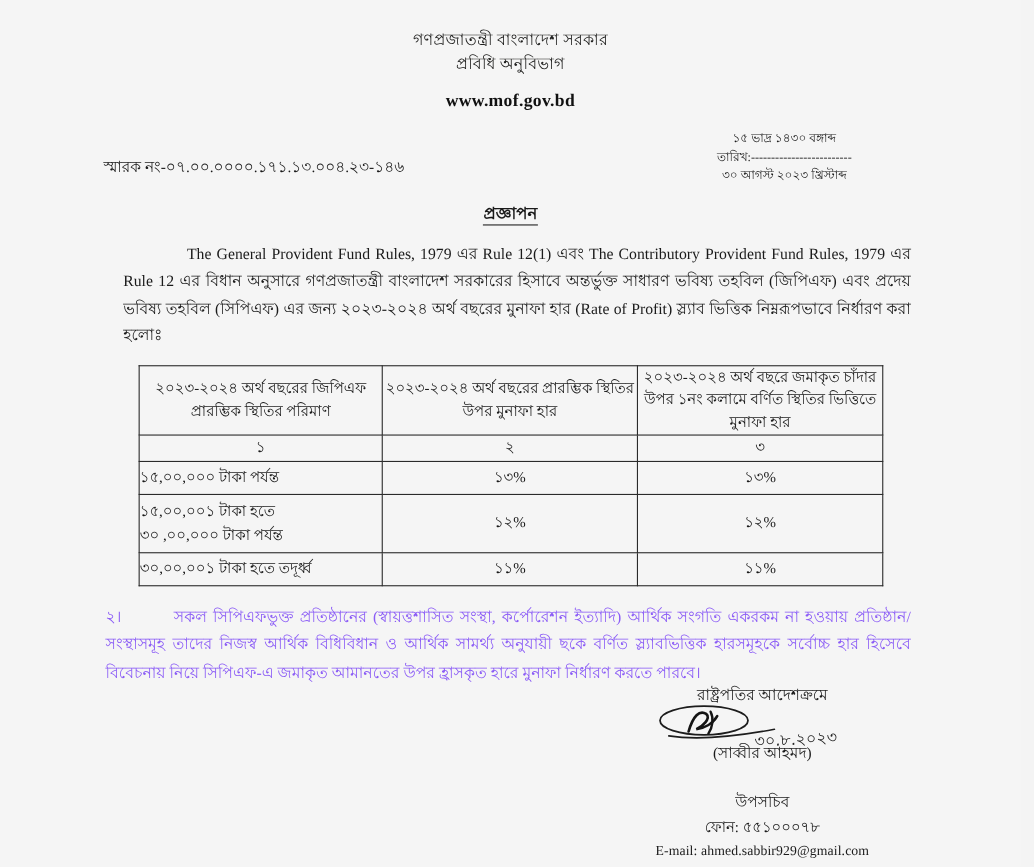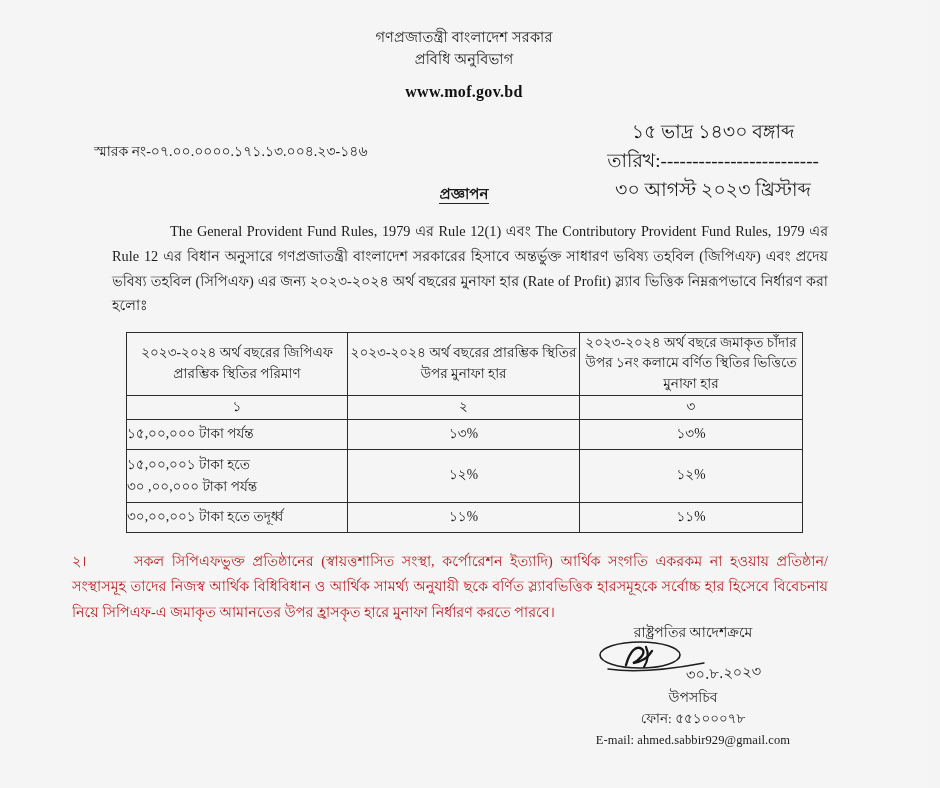--- a/index.html
+++ b/index.html
@@ -56,21 +56,21 @@
     left: 94px;
     top: 22px;
     font-size: 14px;
     white-space: nowrap;
   }
   .date-block {
     position: absolute;
     right: 100px;
     top: 0px;
     text-align: center;
-    font-size: 19px;
+    font-size: 11px;
     line-height: 1.52;
     width: 230px;
   }
   .date-block .d-dash {
     white-space: nowrap;
   }
 
   
   .notif-title {
     text-align: center;
@@ -141,25 +141,25 @@
     height: 52px;
   }
   td.rate2 {
     height: 52px;
     vertical-align: top;
     padding-top: 8px;
   }
 
   
   .para2 {
-    margin: 16px 100px 0 72px;
+    margin: 16px 100px 0 96px;
     font-size: 14.3px;
     line-height: 1.8;
     text-align: justify;
-    color: #b91c1c;
+    color: #8b5cf6;
   }
   .para2 .pnum {
     display: inline-block;
     width: 62px;
   }
 
   
   .sig-block {
     position: absolute;
     right: 110px;
@@ -187,21 +187,21 @@
     font-size: 14.5px;
     font-family: "DejaVu Sans", sans-serif;
     transform: rotate(-3deg);
     white-space: nowrap;
     color: #232323;
   }
   .sig-name {
     margin-top: -12px;
     font-size: 14px;
   }
-  .sig-desig { font-size: 14px; }
+  .sig-desig { font-size: 14px; margin-top: 24px; }
   .sig-phone { font-size: 13.5px; margin-top: 1px; }
   .sig-email {
     font-size: 12.5px;
     margin-top: 2px;
     letter-spacing: .1px;
   }
 </style>
 </head>
 <body>
 
@@ -278,18 +278,19 @@
     <div class="sig-graphic">
       <svg width="170" height="48" viewBox="0 0 170 48">
         <ellipse cx="54" cy="16" rx="40" ry="13" fill="none" stroke="#1d1d1d" stroke-width="1.6"></ellipse>
         <path d="M40 26 C44 12, 50 6, 56 10 C61 14, 52 22, 47 24 C54 23, 62 19, 66 12" fill="none" stroke="#151515" stroke-width="2.4" stroke-linecap="round"></path>
         <path d="M60 8 C63 14, 62 22, 58 28" fill="none" stroke="#151515" stroke-width="2.2" stroke-linecap="round"></path>
         <path d="M22 30 C48 34, 86 30, 118 24" fill="none" stroke="#1d1d1d" stroke-width="1.5" stroke-linecap="round"></path>
       </svg>
       <div class="sig-date">৩০.৮.২০২৩</div>
     </div>
 
+    <div class="sig-name">(সাব্বীর আহমদ)</div>
     <div class="sig-desig">উপসচিব</div>
     <div class="sig-phone">ফোন: ৫৫১০০০৭৮</div>
     <div class="sig-email">E-mail: ahmed.sabbir929@gmail.com</div>
   </div>
 
 </div>
 
 </body></html>

